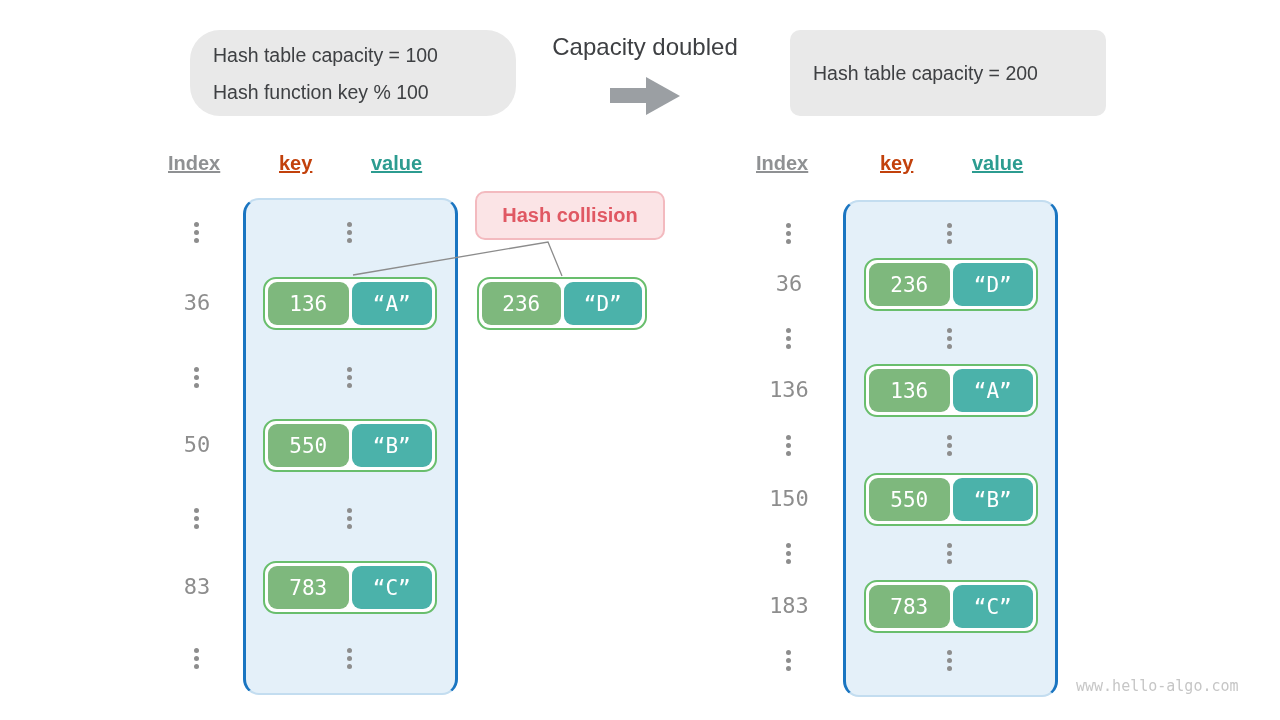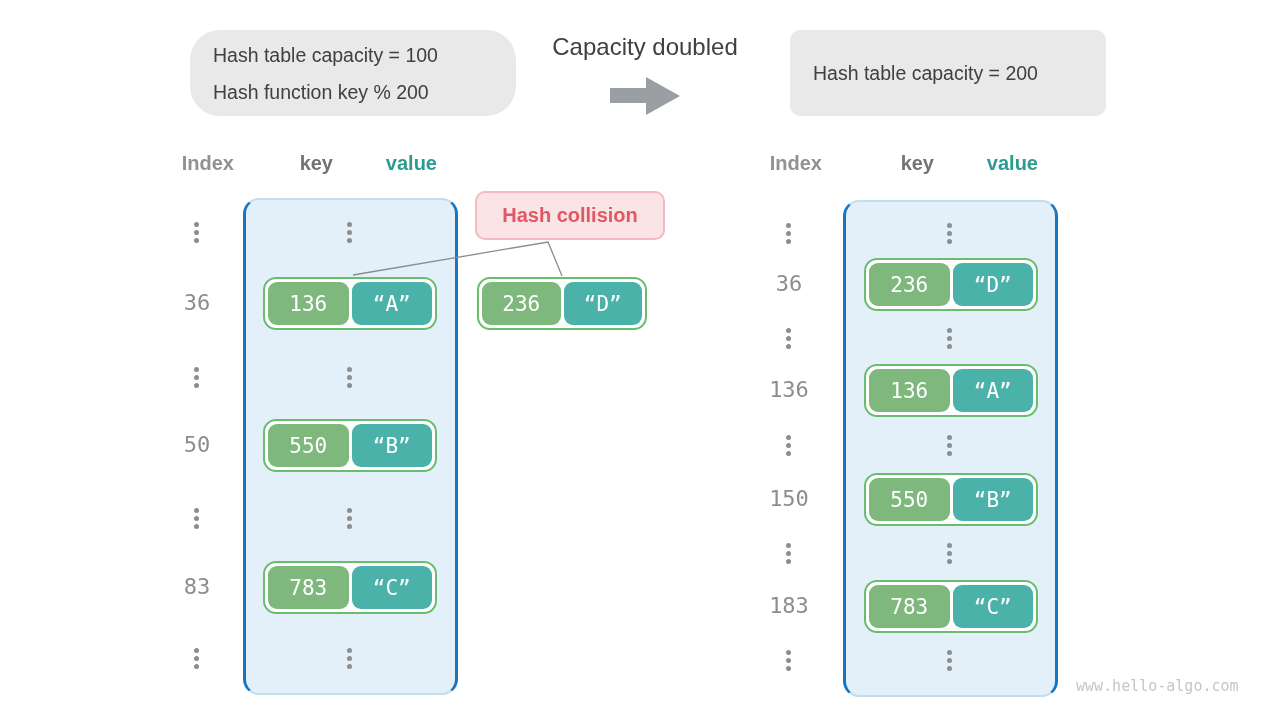--- a/index.html
+++ b/index.html
@@ -23,23 +23,23 @@
     position:absolute; left:538px; top:33px; width:214px; text-align:center;
     font-size:24px; color:#3e4043;
   }
   .arrow-shaft { position:absolute; left:610px; top:88px; width:38px; height:15px; background:#9b9fa3; }
   .arrow-head {
     position:absolute; left:646px; top:77px; width:0; height:0;
     border-top:19px solid transparent; border-bottom:19px solid transparent;
     border-left:34px solid #9b9fa3;
   }
   
-  .col-header { position:absolute; top:152px; height:24px; font-size:20px; font-weight:bold; text-align:right; }
+  .col-header { position:absolute; top:152px; height:24px; font-size:20px; font-weight:bold; text-align:left;text-decoration:underline; }
   .col-header.index { color:#8f9193; width:66px; }
-  .col-header.key   { color:#737373; width:54px; }
+  .col-header.key   { color:#c2410c; width:54px; }
   .col-header.value { color:#2c9c90; width:66px;margin-left:14px; }
   
   .bucket-container {
     position:absolute; width:215px; background:#e4f0f9; border-radius:16px;
     border-left:3px solid #1a75c1; border-right:3px solid #1a75c1;
     border-top:2px solid #c3ddf0; border-bottom:2px solid #c3ddf0;
   }
   .bucket-container.left  { left:243px; top:198px; height:497px; }
   .bucket-container.right { left:843px; top:200px; height:497px; }
   
@@ -76,21 +76,21 @@
     font-family:"DejaVu Sans Mono", monospace; font-size:15px; color:#c6c6c6;
   }
 </style>
 </head>
 <body>
 
 <div class="canvas">
 
   <div class="info-box left">
     <div>Hash table capacity = 100</div>
-    <div>Hash function key % 200</div>
+    <div>Hash function key % 100</div>
   </div>
 
   <div class="transition-label">Capacity doubled</div>
   <div class="arrow-shaft"></div>
   <div class="arrow-head"></div>
 
   <div class="info-box right">
     <div>Hash table capacity = 200</div>
   </div>
 

